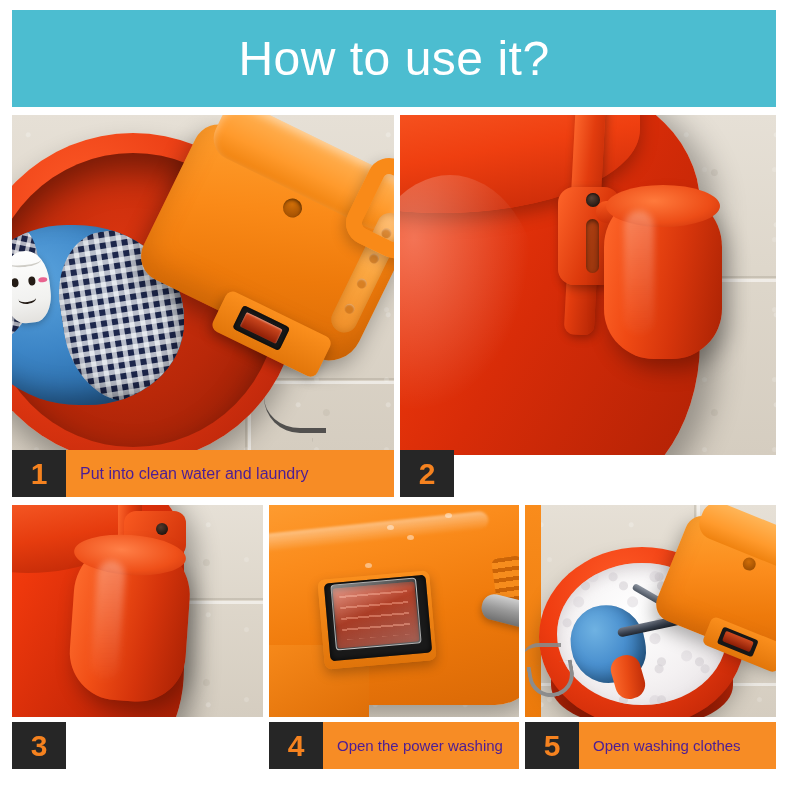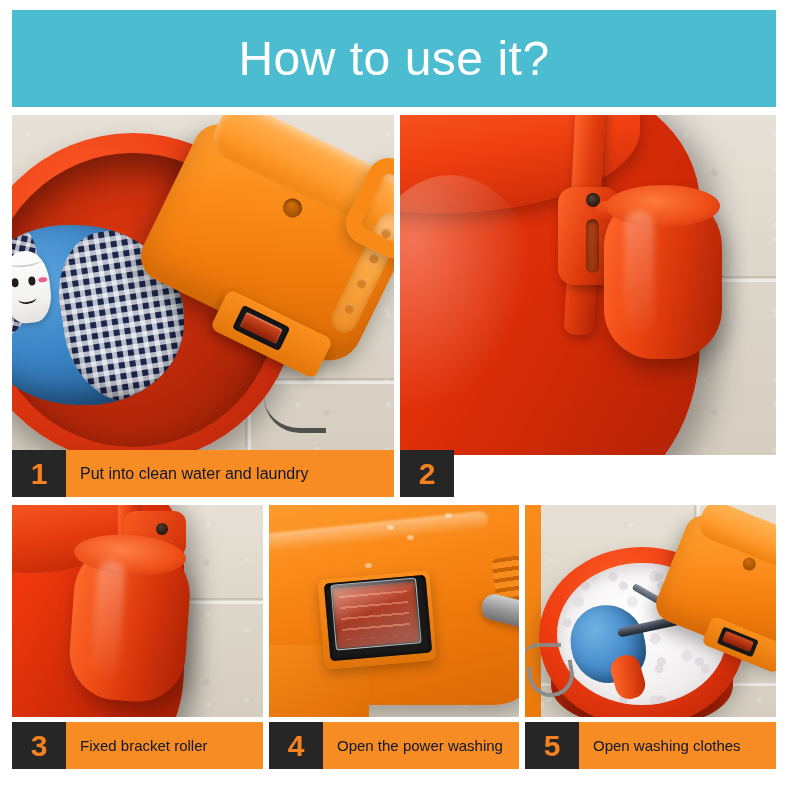--- a/index.html
+++ b/index.html
@@ -66,21 +66,21 @@
     font-family:"Liberation Sans", sans-serif;
   }
   .caption .textbar{
     flex:1 1 auto;
     background:#f78c25;
     display:flex; align-items:center;
     padding-left:14px;
     overflow:hidden;
   }
   .caption .label{
-    color:#0f172a;
+    color:#4c1d95;
     font-size:16px;
     font-weight:400;
     white-space:nowrap;
     line-height:1;
     font-family:"Liberation Sans", sans-serif;
   }
   .caption.small .label{ font-size:15px; }
 
   
 
@@ -777,23 +777,20 @@
       <div class="p3-roller"></div>
       <div class="p3-rollertop"></div>
       <div class="p3-gloss"></div>
     </div>
   </div>
 
   <div class="caption small" style="left:12px; top:722px; width:251px;">
     <div class="numbox">
       <span class="num">3</span>
     </div>
-    <div class="textbar">
-      <span class="label">Fixed bracket roller</span>
-    </div>
   </div>
 
   <div class="panel" style="left:269px; top:505px; width:250px; height:212px;">
     <div class="photo">
       <div class="tilewall" style="background:linear-gradient(180deg,#efe9df 0%,#e4ddd2 60%,#d9d1c4 100%);"></div>
       <div class="tileline h" style="top:168px;"></div>
       <div class="grain"></div>
 
       <div class="p4-body"></div>
       <div class="p4-lowerbody"></div>

